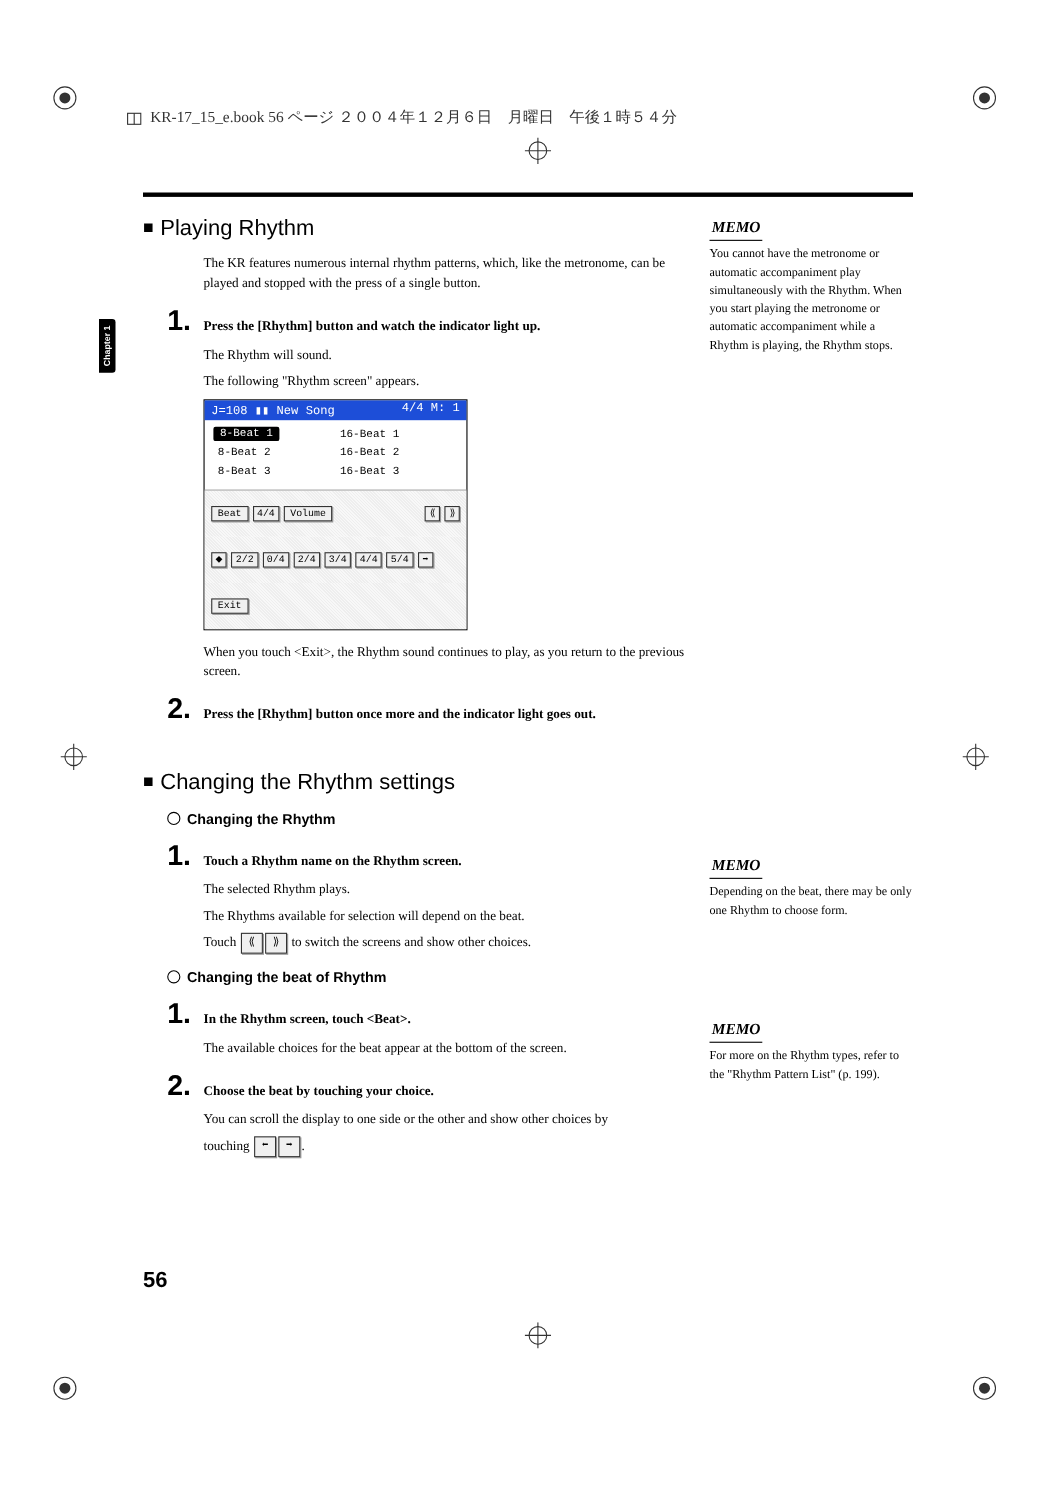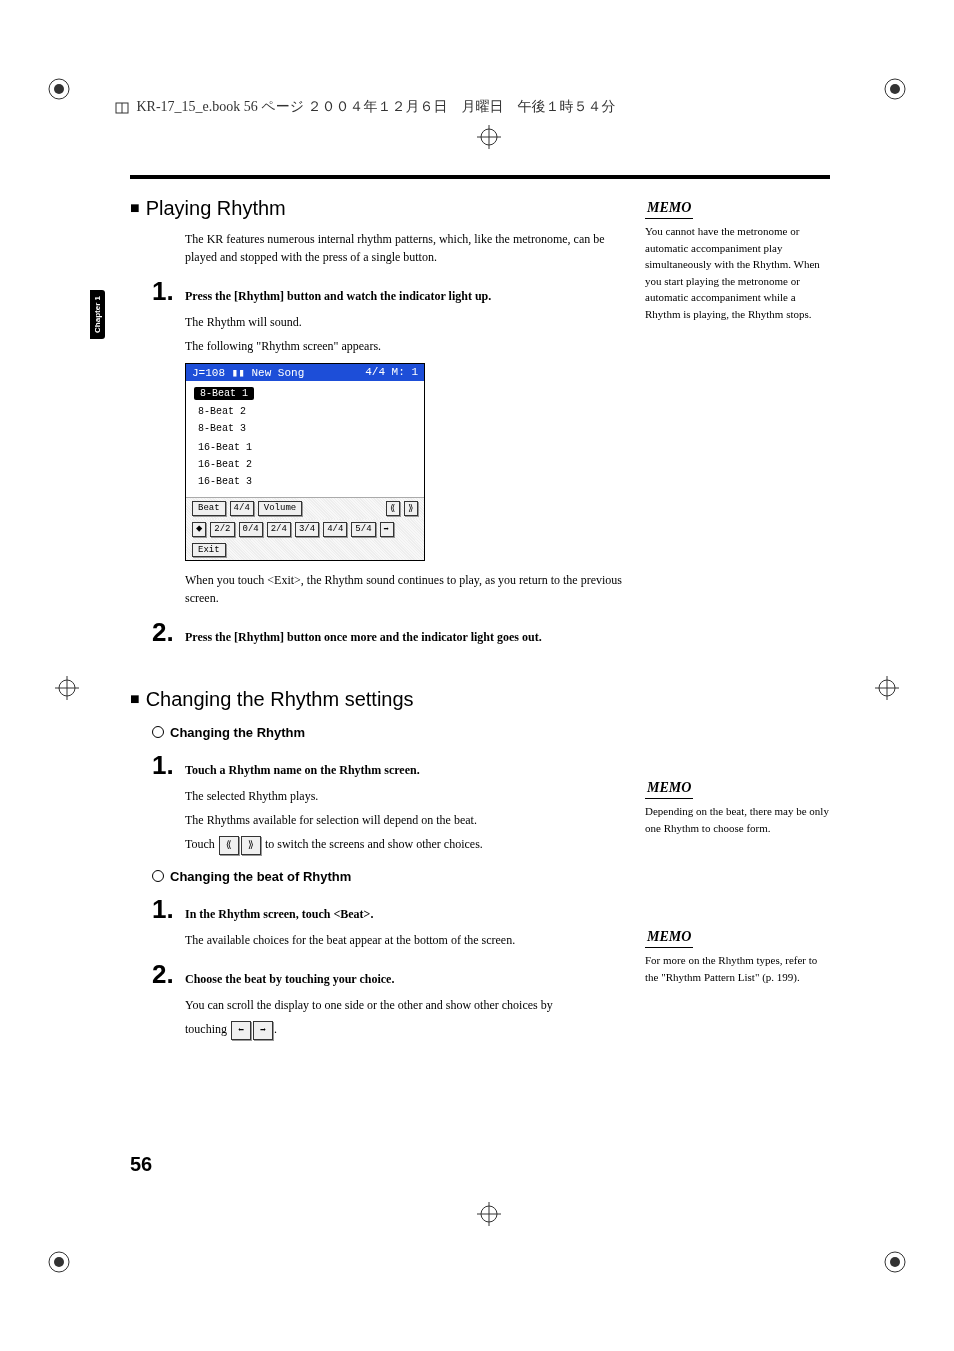--- a/index.html
+++ b/index.html
@@ -151,41 +151,40 @@
       color: #fff;
       padding: 2px 6px;
       display: flex;
       justify-content: space-between;
       font-family: 'Courier New', monospace;
       font-size: 11px;
     }
     .screen-list {
       display: flex;
       padding: 4px 8px 6px 8px;
-      flex-direction: column;
     }
     .screen-list-col { flex: 1; }
     .screen-list-col div { padding: 2px 4px; margin: 2px 0; }
     .screen-list-col div.sel { background: #000; color: #fff; display:inline-block; border-radius:2px; padding: 1px 6px;}
     .screen-buttons {
       border-top: 1px solid #aaa;
-      padding: 3px 6px;
+      padding: 14px 6px;
       display: flex;
       gap: 4px;
       background: repeating-linear-gradient(45deg, #f8f8f8, #f8f8f8 1px, #eee 1px, #eee 2px);
     }
     .sbtn {
       border: 1px solid #333;
       background: #f0f0f0;
       padding: 1px 5px;
       font-size: 9px;
       box-shadow: 1px 1px 0 #999;
       white-space: nowrap;
     }
-    .sbtn.sm { padding: 1px 3px; min-width: 14px; text-align: left;}
+    .sbtn.sm { padding: 1px 3px; min-width: 14px; text-align: right;}
     .screen-buttons.row2 { border-top: none; }
     .inline-btn {
       display: inline-block;
       border: 1px solid #333;
       background: #f0f0f0;
       padding: 1px 6px;
       font-size: 10px;
       box-shadow: 1px 1px 0 #999;
       vertical-align: middle;
       margin: 0 1px;

